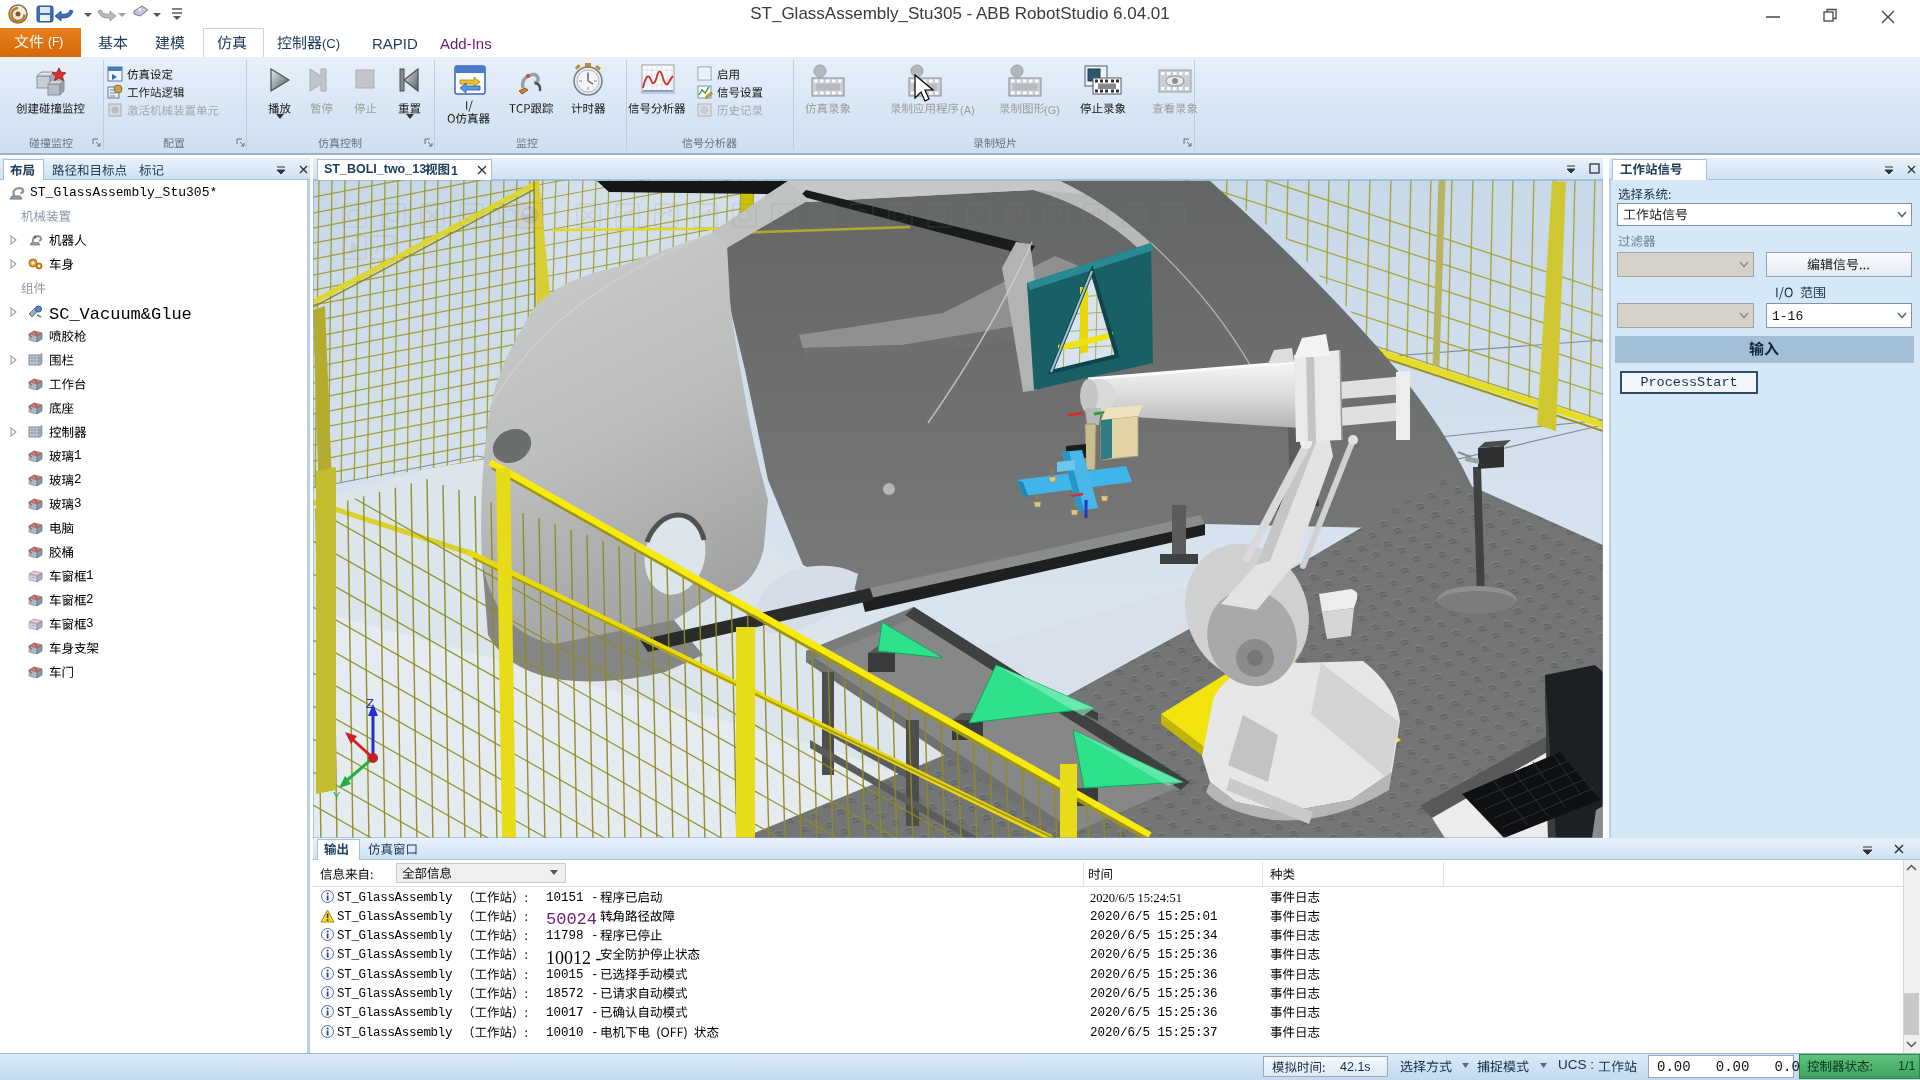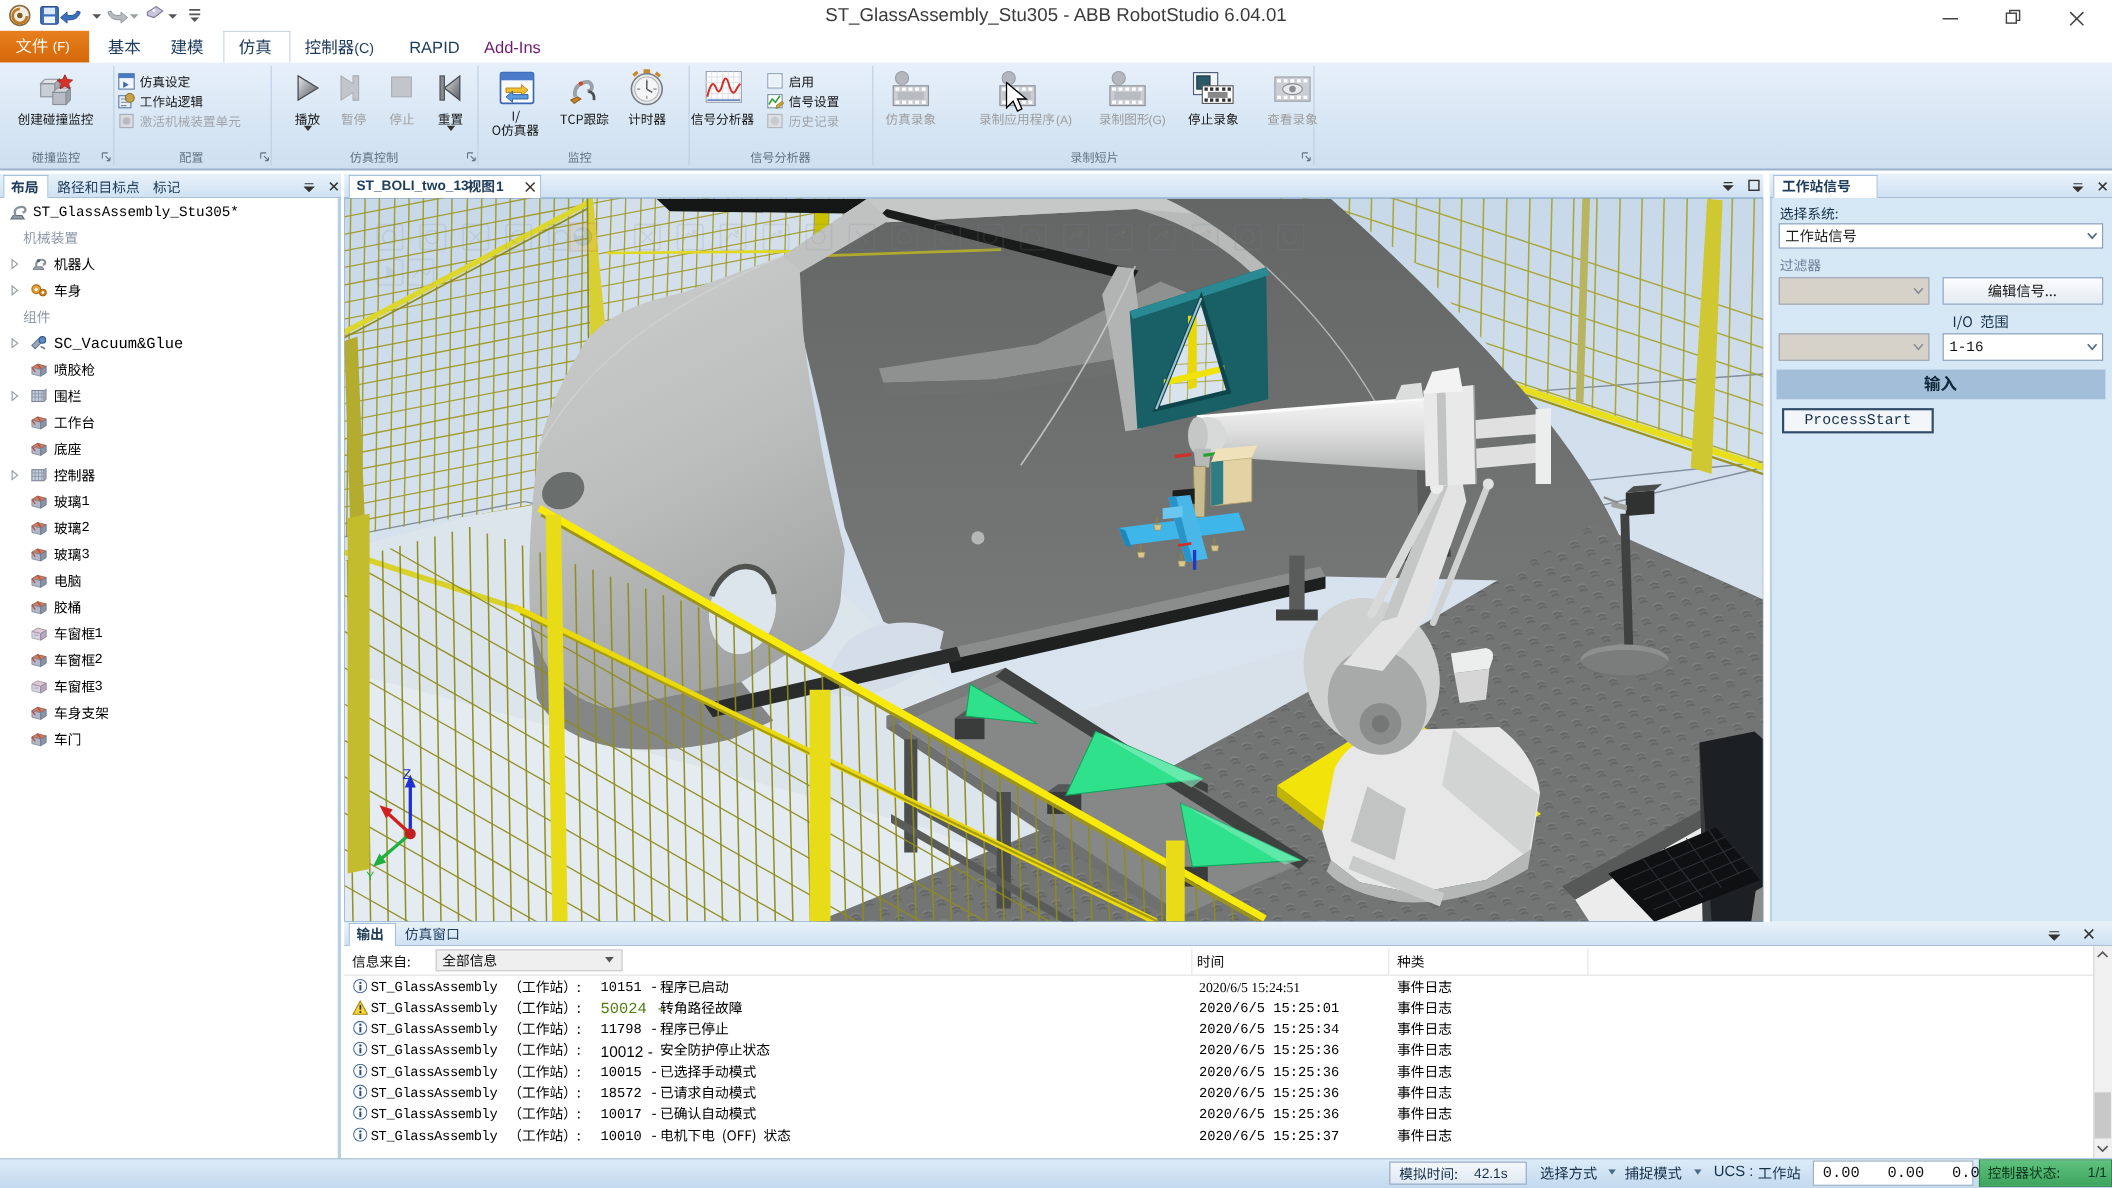--- a/index.html
+++ b/index.html
@@ -554,21 +554,21 @@
       </g>
     </svg></div>
 <svg class="ab" style="left:10px;top:307px" width="8" height="10">
     <path d="M1 1 L6 5 L1 9 Z" fill="none" stroke="#9aa0a8" stroke-width="1.1"></path>
   </svg>
 <svg class="ab" style="left:27px;top:304px" width="17" height="16" viewBox="0 0 17 16">
     <path d="M2 10 l6 -6 3 3 -6 6 z" fill="#9aa8be" stroke="#6a7890"></path>
     <circle cx="11.5" cy="5" r="3" fill="#5a8ac8" stroke="#3a5a88"></circle>
     <path d="M10 11 l4 2" stroke="#6a7890" stroke-width="1.5"></path>
   </svg>
-<div style="position:absolute;left:49px;top:305px;font-size:14px;color:#000;font-family:'Liberation Mono',monospace">SC_Vacuum&amp;Glue</div>
+<div style="position:absolute;left:49px;top:305px;font-size:17px;color:#000;font-family:'Liberation Mono',monospace">SC_Vacuum&amp;Glue</div>
 <svg class="ab" style="left:27px;top:328px" width="17" height="16" viewBox="0 0 17 16">
     <path d="M2 6 l5 -3 8 2 -5 3 z" fill="#c97f66" stroke="#96543e" stroke-width="0.7"></path>
     <path d="M2 6 l8 2 v6 l-8 -2 z" fill="#b0b8c8" stroke="#7a8498" stroke-width="0.7"></path>
     <path d="M10 8 l5 -3 v6 l-5 3 z" fill="#8a94a8" stroke="#6a7488" stroke-width="0.7"></path>
     <path d="M2 6 l3 4 M7 3 l3 4" stroke="#c04a3a" stroke-width="1.2"></path>
   </svg>
 <div style="position:absolute;left:49px;top:328px"><svg class="t" width="38" height="16" viewBox="0 0 38 16" style="vertical-align:top">
       <g fill="#000" transform="translate(0,12.8) scale(0.1250,-0.1250)">
         <use href="#g79" x="0"></use>
         <use href="#g80" x="100"></use>
@@ -947,21 +947,21 @@
 <div style="position:absolute;left:462px;top:908px"><svg class="t" width="67" height="16" viewBox="0 0 67 16" style="vertical-align:top">
       <g fill="#000" transform="translate(0,12.8) scale(0.1250,-0.1250)">
         <use href="#g124" x="0"></use>
         <use href="#g26" x="100"></use>
         <use href="#g27" x="200"></use>
         <use href="#g28" x="300"></use>
         <use href="#g125" x="400"></use>
         <use href="#g106" x="500"></use>
       </g>
     </svg></div>
-<div style="position:absolute;left:546px;top:910px;font-size:14px;color:#4d7c0f;font-family:'Liberation Mono',monospace">50024 - </div>
+<div style="position:absolute;left:546px;top:910px;font-size:17px;color:#701a75;font-family:'Liberation Mono',monospace">50024 - </div>
 <div style="position:absolute;left:600px;top:908px"><svg class="t" width="76" height="16" viewBox="0 0 76 16" style="vertical-align:top">
       <g fill="#000" transform="translate(0,12.8) scale(0.1250,-0.1250)">
         <use href="#g131" x="0"></use>
         <use href="#g132" x="100"></use>
         <use href="#g69" x="200"></use>
         <use href="#g70" x="300"></use>
         <use href="#g133" x="400"></use>
         <use href="#g134" x="500"></use>
       </g>
     </svg></div>
@@ -1018,21 +1018,21 @@
 <div style="position:absolute;left:462px;top:946px"><svg class="t" width="67" height="16" viewBox="0 0 67 16" style="vertical-align:top">
       <g fill="#000" transform="translate(0,12.8) scale(0.1250,-0.1250)">
         <use href="#g124" x="0"></use>
         <use href="#g26" x="100"></use>
         <use href="#g27" x="200"></use>
         <use href="#g28" x="300"></use>
         <use href="#g125" x="400"></use>
         <use href="#g106" x="500"></use>
       </g>
     </svg></div>
-<div style="position:absolute;left:546px;top:948px;font-size:14px;color:#000;font-family:Liberation Sans, sans-serif">10012 - </div>
+<div style="position:absolute;left:546px;top:948px;font-size:18px;color:#000;font-family:Liberation Serif, serif">10012 - </div>
 <div style="position:absolute;left:600px;top:946px"><svg class="t" width="101" height="16" viewBox="0 0 101 16" style="vertical-align:top">
       <g fill="#000" transform="translate(0,12.8) scale(0.1250,-0.1250)">
         <use href="#g135" x="0"></use>
         <use href="#g119" x="100"></use>
         <use href="#g136" x="200"></use>
         <use href="#g137" x="300"></use>
         <use href="#g41" x="400"></use>
         <use href="#g42" x="500"></use>
         <use href="#g138" x="600"></use>
         <use href="#g139" x="700"></use>

